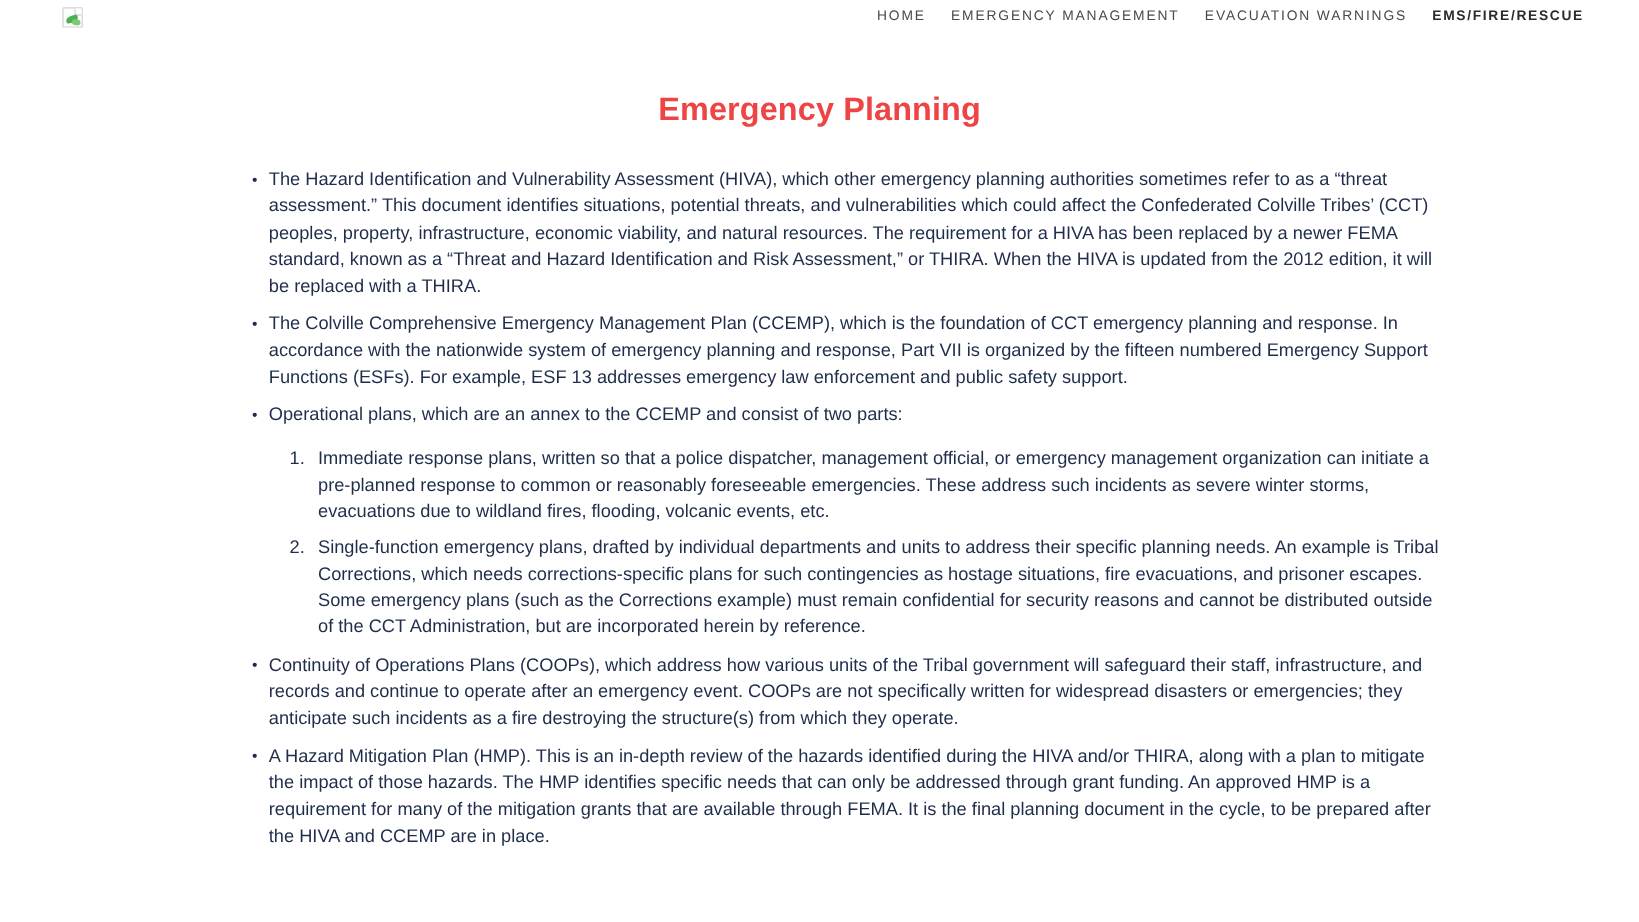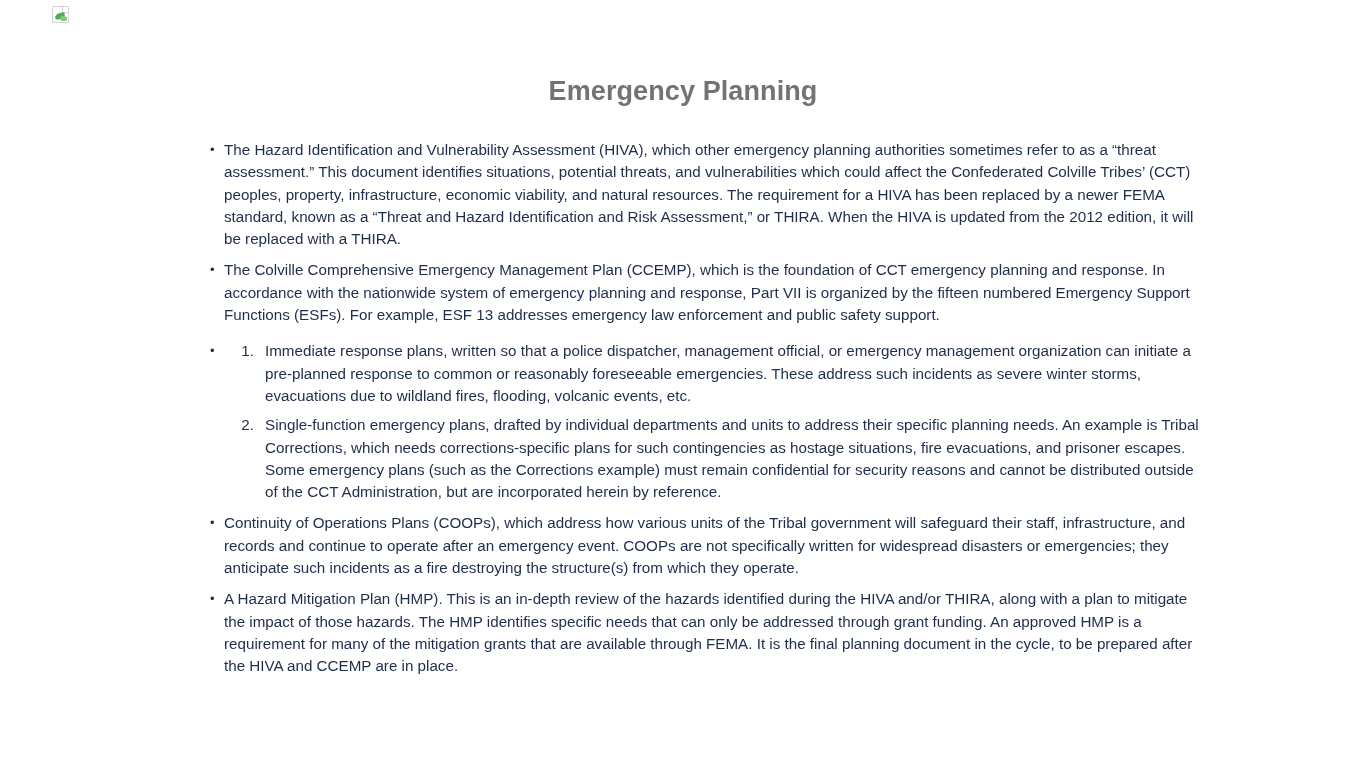--- a/index.html
+++ b/index.html
@@ -93,21 +93,21 @@
     letter-spacing: 1.4px;
   }
 
   
   .page-title {
     margin: 0;
     padding-top: 46px;
     text-align: center;
     font-size: 27px;
     font-weight: bold;
-    color: #737373;
+    color: #ef4444;
     letter-spacing: 0.1px;
   }
 
   
   .content {
     margin-top: 32px;
     padding-left: 173px;
     padding-right: 150px;
     font-size: 15.2px;
     line-height: 22.3px;
@@ -169,34 +169,41 @@
 <body>
 
 <header class="site-header">
   <div class="logo-slot">
     <div class="broken-img">
       <span class="tear"></span>
       <span class="leaf"></span>
       <span class="leaf2"></span>
     </div>
   </div>
+  <nav class="main-nav">
+    <a class="nav-link" href="#">HOME</a>
+    <a class="nav-link" href="#">EMERGENCY MANAGEMENT</a>
+    <a class="nav-link" href="#">EVACUATION WARNINGS</a>
+    <a class="nav-link accent" href="#">EMS/FIRE/RESCUE</a>
+  </nav>
 </header>
 
 <h1 class="page-title">Emergency Planning</h1>
 
 <main class="content">
 
   <ul class="top-list">
     <li>
       <span class="li-text">The Hazard Identification and Vulnerability Assessment (HIVA), which other emergency planning authorities sometimes refer to as a “threat assessment.” This document identifies situations, potential threats, and vulnerabilities which could affect the Confederated Colville Tribes’ (CCT) peoples, property, infrastructure, economic viability, and natural resources. The requirement for a HIVA has been replaced by a newer FEMA standard, known as a “Threat and Hazard Identification and Risk Assessment,” or THIRA. When the HIVA is updated from the 2012 edition, it will be replaced with a THIRA.</span>
     </li>
     <li>
       <span class="li-text">The Colville Comprehensive Emergency Management Plan (CCEMP), which is the foundation of CCT emergency planning and response. In accordance with the nationwide system of emergency planning and response, Part VII is organized by the fifteen numbered Emergency Support Functions (ESFs). For example, ESF 13 addresses emergency law enforcement and public safety support.</span>
     </li>
     <li>
+      <span class="li-text">Operational plans, which are an annex to the CCEMP and consist of two parts:</span>
       <ol class="sub-list">
         <li>
           <span class="li-text">Immediate response plans, written so that a police dispatcher, management official, or emergency management organization can initiate a pre-planned response to common or reasonably foreseeable emergencies. These address such incidents as severe winter storms, evacuations due to wildland fires, flooding, volcanic events, etc.</span>
         </li>
         <li>
           <span class="li-text">Single-function emergency plans, drafted by individual departments and units to address their specific planning needs. An example is Tribal Corrections, which needs corrections-specific plans for such contingencies as hostage situations, fire evacuations, and prisoner escapes. Some emergency plans (such as the Corrections example) must remain confidential for security reasons and cannot be distributed outside of the CCT Administration, but are incorporated herein by reference.</span>
         </li>
       </ol>
     </li>
     <li>

